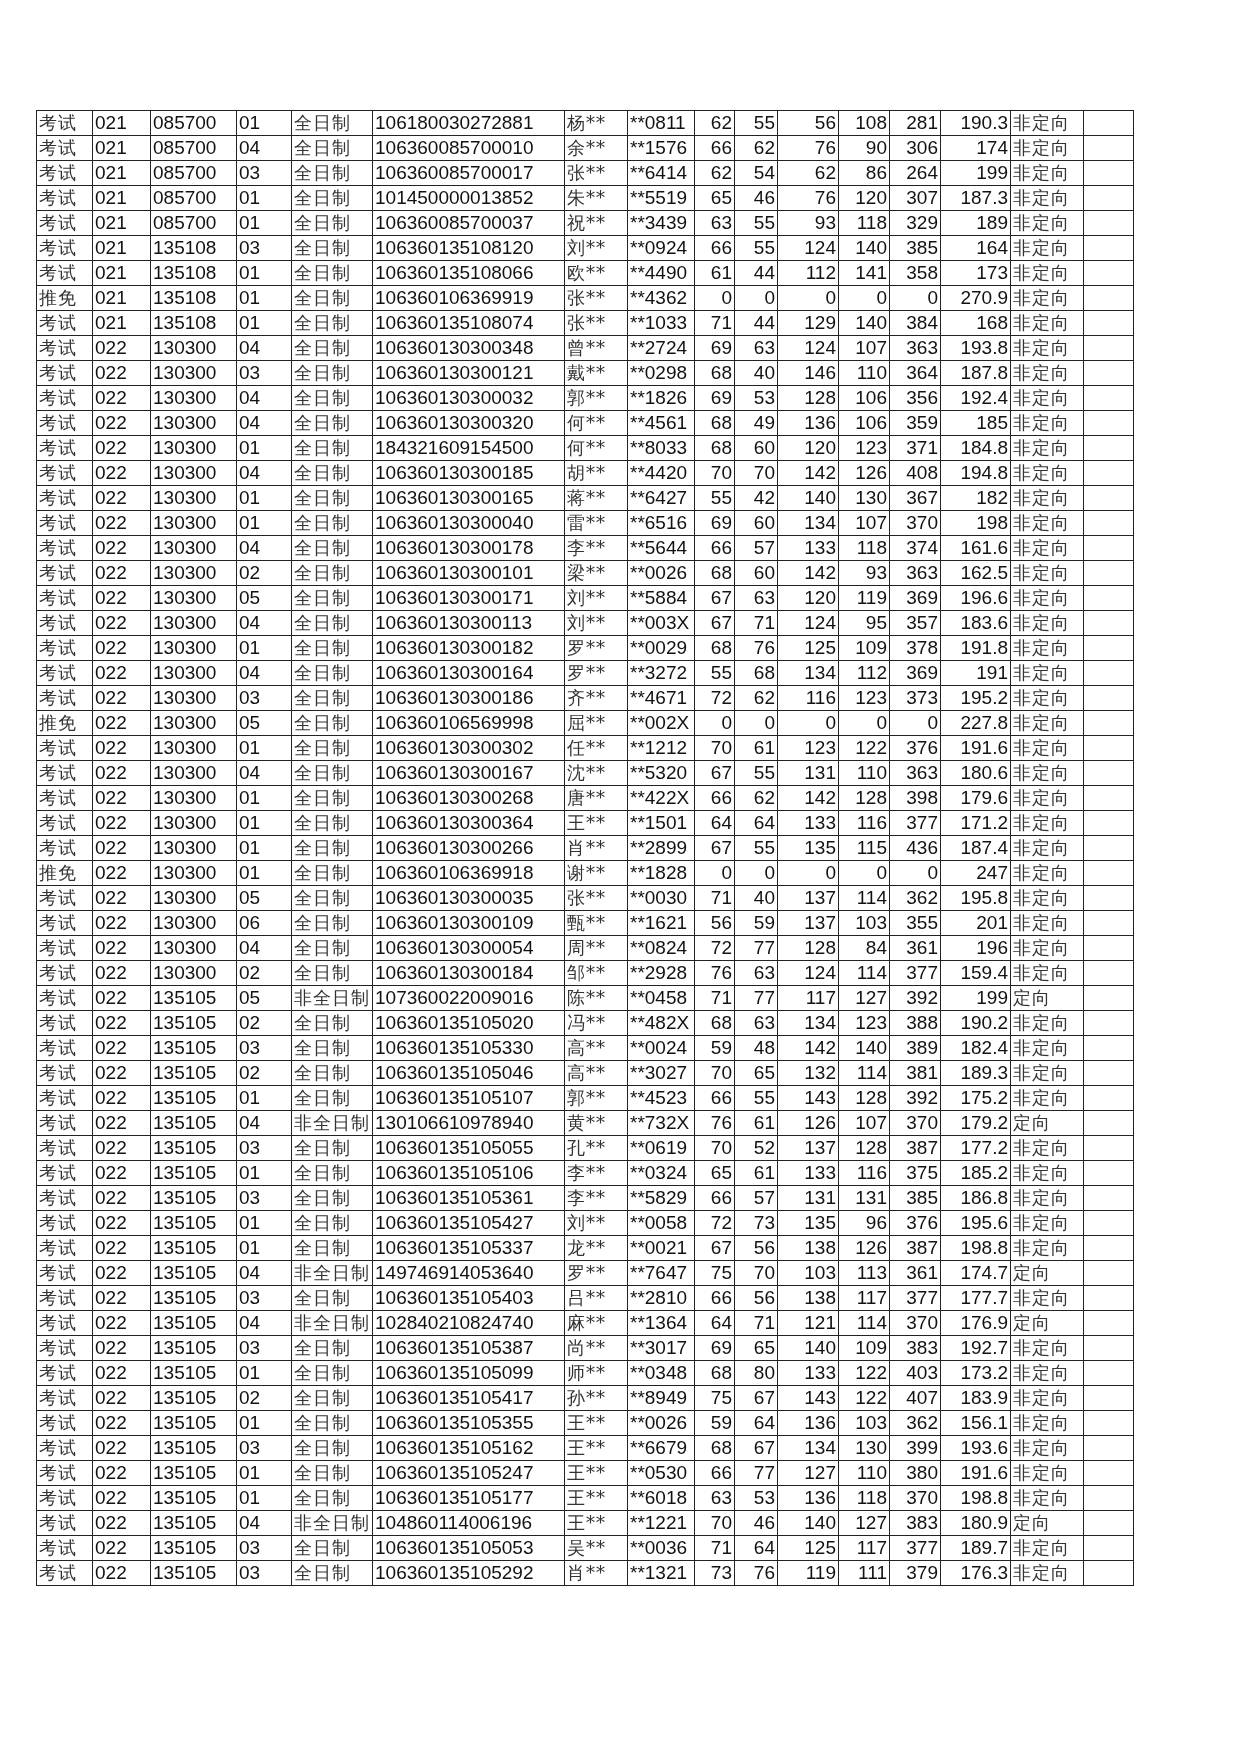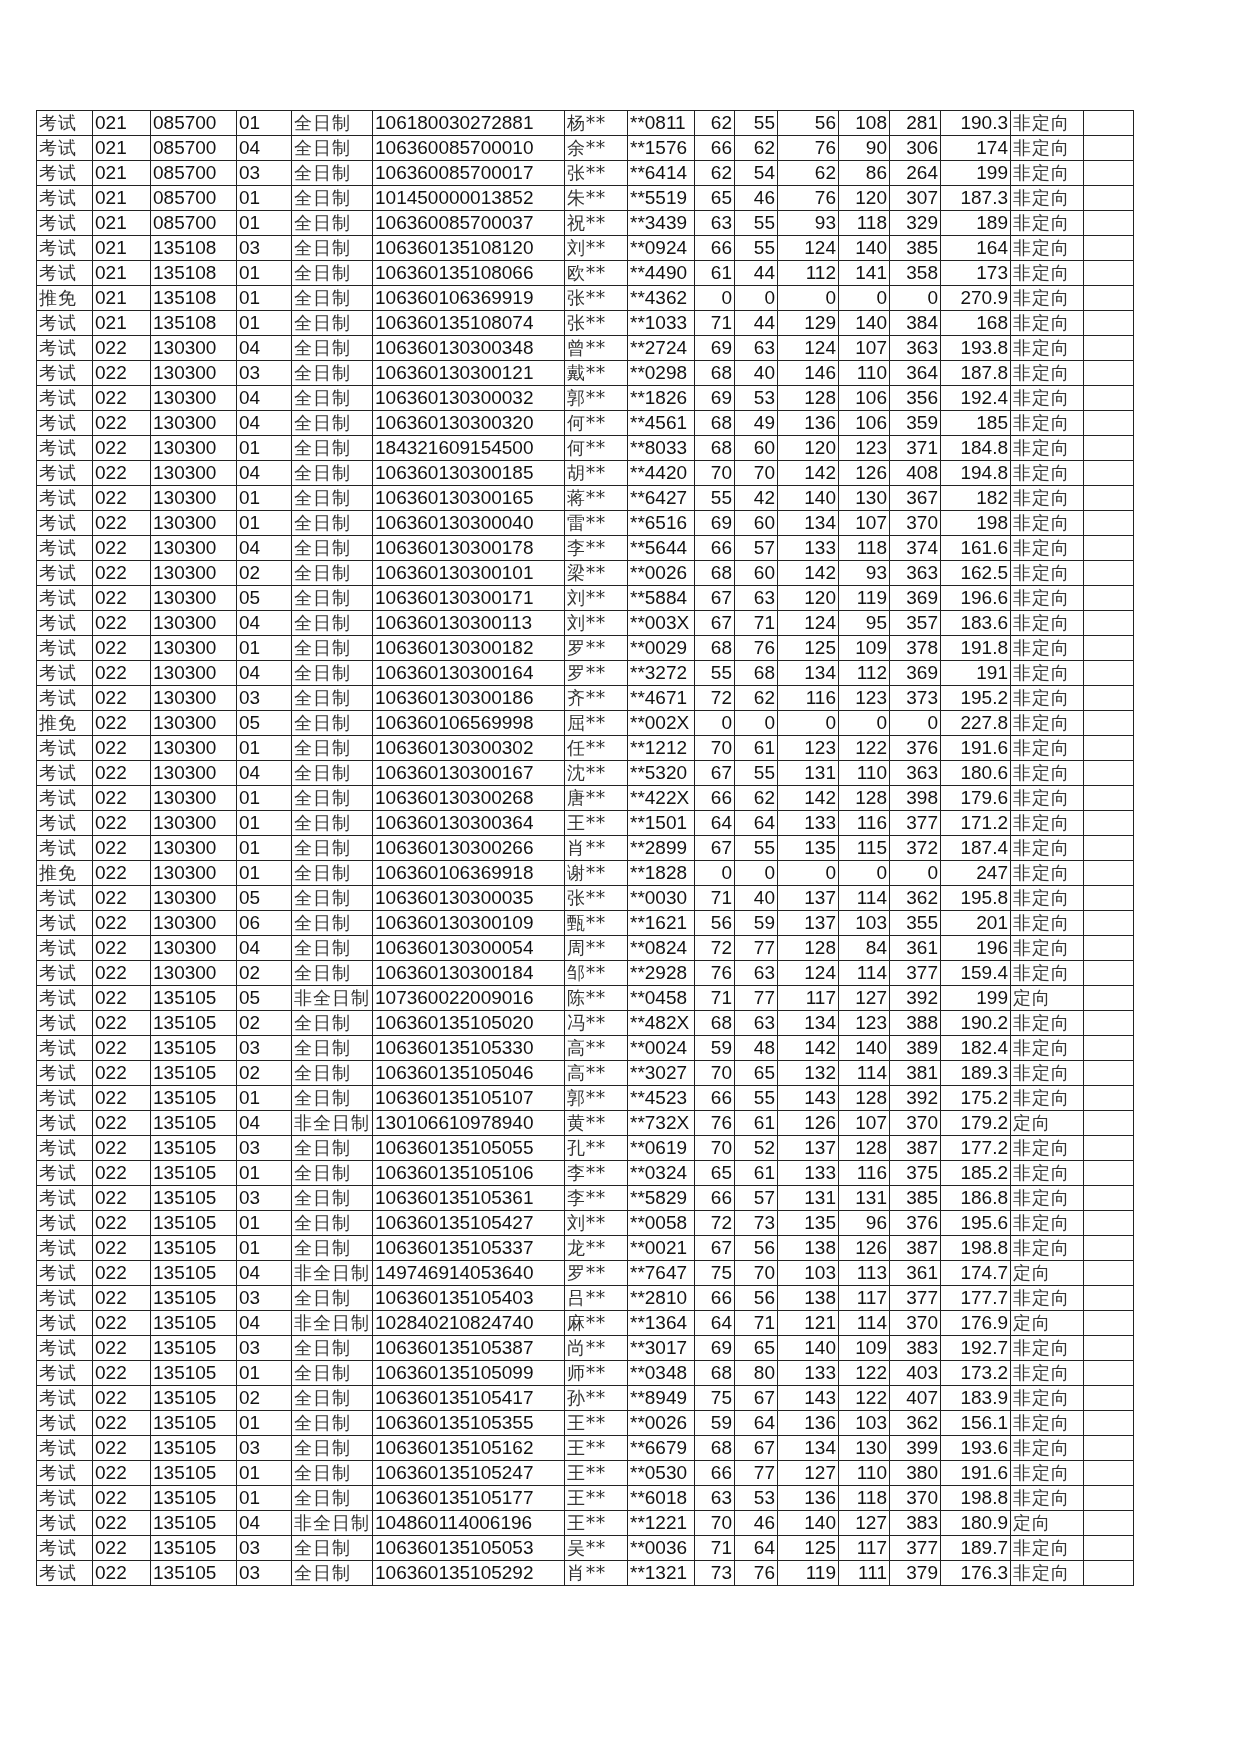--- a/index.html
+++ b/index.html
@@ -570,21 +570,21 @@
         <td class="txt">130300</td>
         <td class="txt">01</td>
         <td class="txt cjk">全日制</td>
         <td class="txt">106360130300266</td>
         <td class="txt cjk">肖**</td>
         <td class="txt">**2899</td>
         <td class="num">67</td>
         <td class="num">55</td>
         <td class="num">135</td>
         <td class="num">115</td>
-        <td class="num">372</td>
+        <td class="num">436</td>
         <td class="num">187.4</td>
         <td class="txt cjk">非定向</td>
         <td class="txt"></td>
       </tr>
       <tr>
         <td class="txt cjk">推免</td>
         <td class="txt">022</td>
         <td class="txt">130300</td>
         <td class="txt">01</td>
         <td class="txt cjk">全日制</td>

